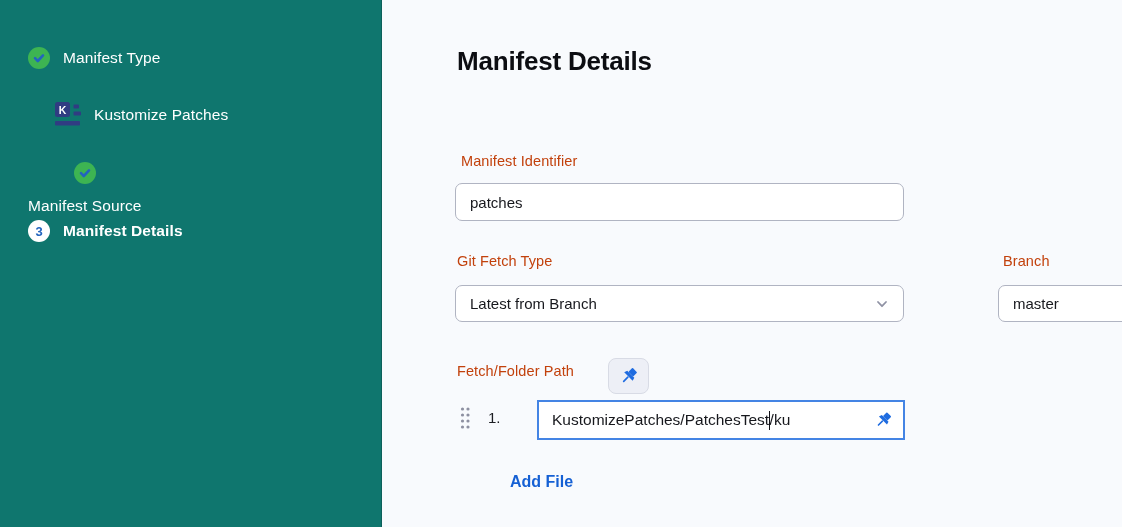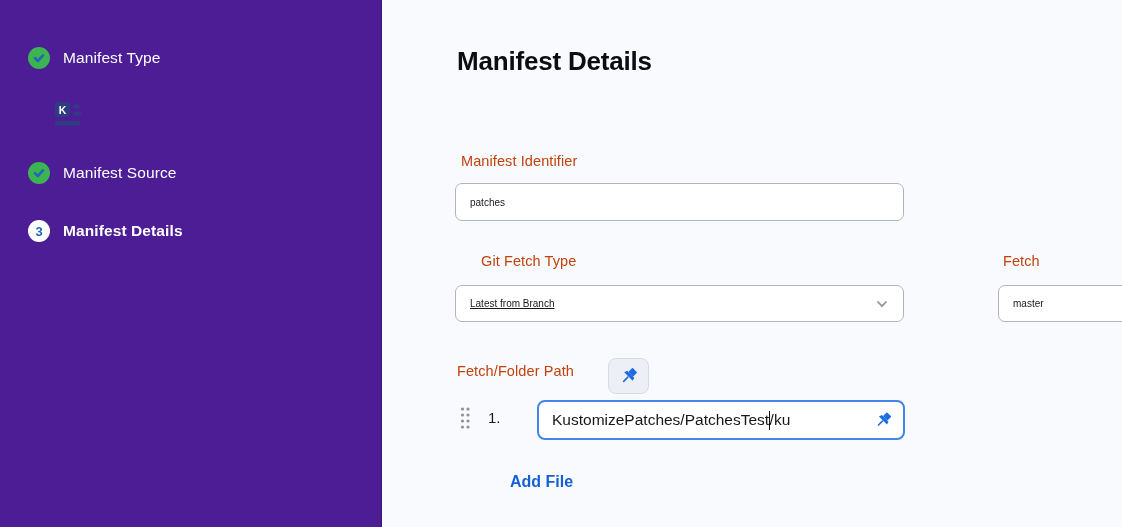--- a/index.html
+++ b/index.html
@@ -15,21 +15,21 @@
     height: 527px;
     overflow: hidden;
     background: #f8fafd;
   }
 
   
   .sidebar {
     position: absolute;
     left: 0; top: 0;
     width: 382px; height: 527px;
-    background: #4c1d95;
+    background: #0f766e;
     border-right: 1px solid rgba(0,0,0,0.18);
   }
   .step {
     position: absolute;
     display: flex;
     align-items: center;
     gap: 13px;
     color: #ffffff;
     font-size: 15.5px;
     cursor: pointer;
@@ -66,21 +66,21 @@
     position: absolute;
     font-size: 14.5px;
     color: #c2410c;
     letter-spacing: .1px;
   }
   .text-input {
     position: absolute;
     background: #ffffff;
     border: 1px solid #b0b4c2;
     border-radius: 7px;
-    font-size: 10px;
+    font-size: 15px;
     color: #17181d;
     display: flex;
     align-items: center;
     padding: 0 14px;
     white-space: nowrap;
     overflow: hidden;
   }
   .select-box { cursor: pointer; }
   .select-box .chevron {
     position: absolute;
@@ -112,21 +112,21 @@
     left: 488px; top: 409px;
     font-size: 15px;
     color: #1c1d22;
   }
   .path-input {
     position: absolute;
     left: 537px; top: 400px;
     width: 368px; height: 40px;
     background: #ffffff;
     border: 2px solid #4484e4;
-    border-radius: 8px;
+    border-radius: 0;
     display: flex;
     align-items: center;
     padding: 0 36px 0 13px;
     font-size: 15.5px;
     color: #17181d;
     white-space: nowrap;
     overflow: hidden;
   }
   .path-input .text-caret {
     display: inline-block;
@@ -170,23 +170,24 @@
     </div>
 
     <div class="step" style="left:55px; top:102px;">
       <svg width="26" height="25" viewBox="0 0 26 25">
         <rect x="0" y="0" width="15" height="15" rx="2.5" fill="#303c82"></rect>
         <text x="7.5" y="11.5" font-size="10.5" font-weight="bold" fill="#ffffff" text-anchor="middle" font-family="Liberation Sans, sans-serif">K</text>
         <rect x="18.5" y="2.5" width="5.5" height="4" rx="1" fill="#303c82"></rect>
         <rect x="18.5" y="9.5" width="7.5" height="4" rx="1" fill="#303c82"></rect>
         <rect x="0" y="19" width="25" height="4.5" rx="1" fill="#303c82"></rect>
       </svg>
-    </div>
-
-    <div class="step" style="left:28px; top:162px;">
+      <span class="label">Kustomize Patches</span>
+    </div>
+
+    <div class="step" style="left:28px; top:162px;flex-direction:column;">
       <span class="status-circle done">
         <svg width="14" height="14" viewBox="0 0 14 14">
           <path d="M3 7.2 L5.8 10 L11 4.4" fill="none" stroke="#2264be" stroke-width="2.6" stroke-linecap="round" stroke-linejoin="round"></path>
         </svg>
       </span>
       <span class="label">Manifest Source</span>
     </div>
 
     <div class="step current" style="left:28px; top:220px;">
       <span class="status-circle number">3</span>
@@ -197,31 +198,31 @@
 
   <main class="main"></main>
 
   <h1 class="page-title">Manifest Details</h1>
 
   <label class="field-label" style="left:461px; top:153px;">Manifest Identifier</label>
   <div class="text-input" style="left:455px; top:183px; width:449px; height:38px;">
     <span>patches</span>
   </div>
 
-  <label class="field-label" style="left:481px; top:253px;">Git Fetch Type</label>
-  <div class="text-input select-box" style="left:455px; top:285px; width:449px; height:37px;text-decoration:underline;">
+  <label class="field-label" style="left:457px; top:253px;">Git Fetch Type</label>
+  <div class="text-input select-box" style="left:455px; top:285px; width:449px; height:37px;">
     <span>Latest from Branch</span>
     <span class="chevron">
       <svg width="14" height="14" viewBox="0 0 14 14">
         <path d="M3 5 L7 9.2 L11 5" fill="none" stroke="#8f92a4" stroke-width="1.8" stroke-linecap="round" stroke-linejoin="round"></path>
       </svg>
     </span>
   </div>
 
-  <label class="field-label" style="left:1003px; top:253px;">Fetch</label>
+  <label class="field-label" style="left:1003px; top:253px;">Branch</label>
   <div class="text-input" style="left:998px; top:285px; width:430px; height:37px;">
     <span>master</span>
   </div>
 
   <label class="field-label" style="left:457px; top:363px;">Fetch/Folder Path</label>
   <button class="pin-button">
     <svg width="20" height="20" viewBox="0 0 24 24">
       <g transform="translate(12,12) rotate(45)" fill="#1f6ce0">
         <rect x="-4" y="-10" width="8" height="7" rx="1"></rect>
         <path d="M-6,-3 L6,-3 L7.2,1 L-7.2,1 Z"></path>

